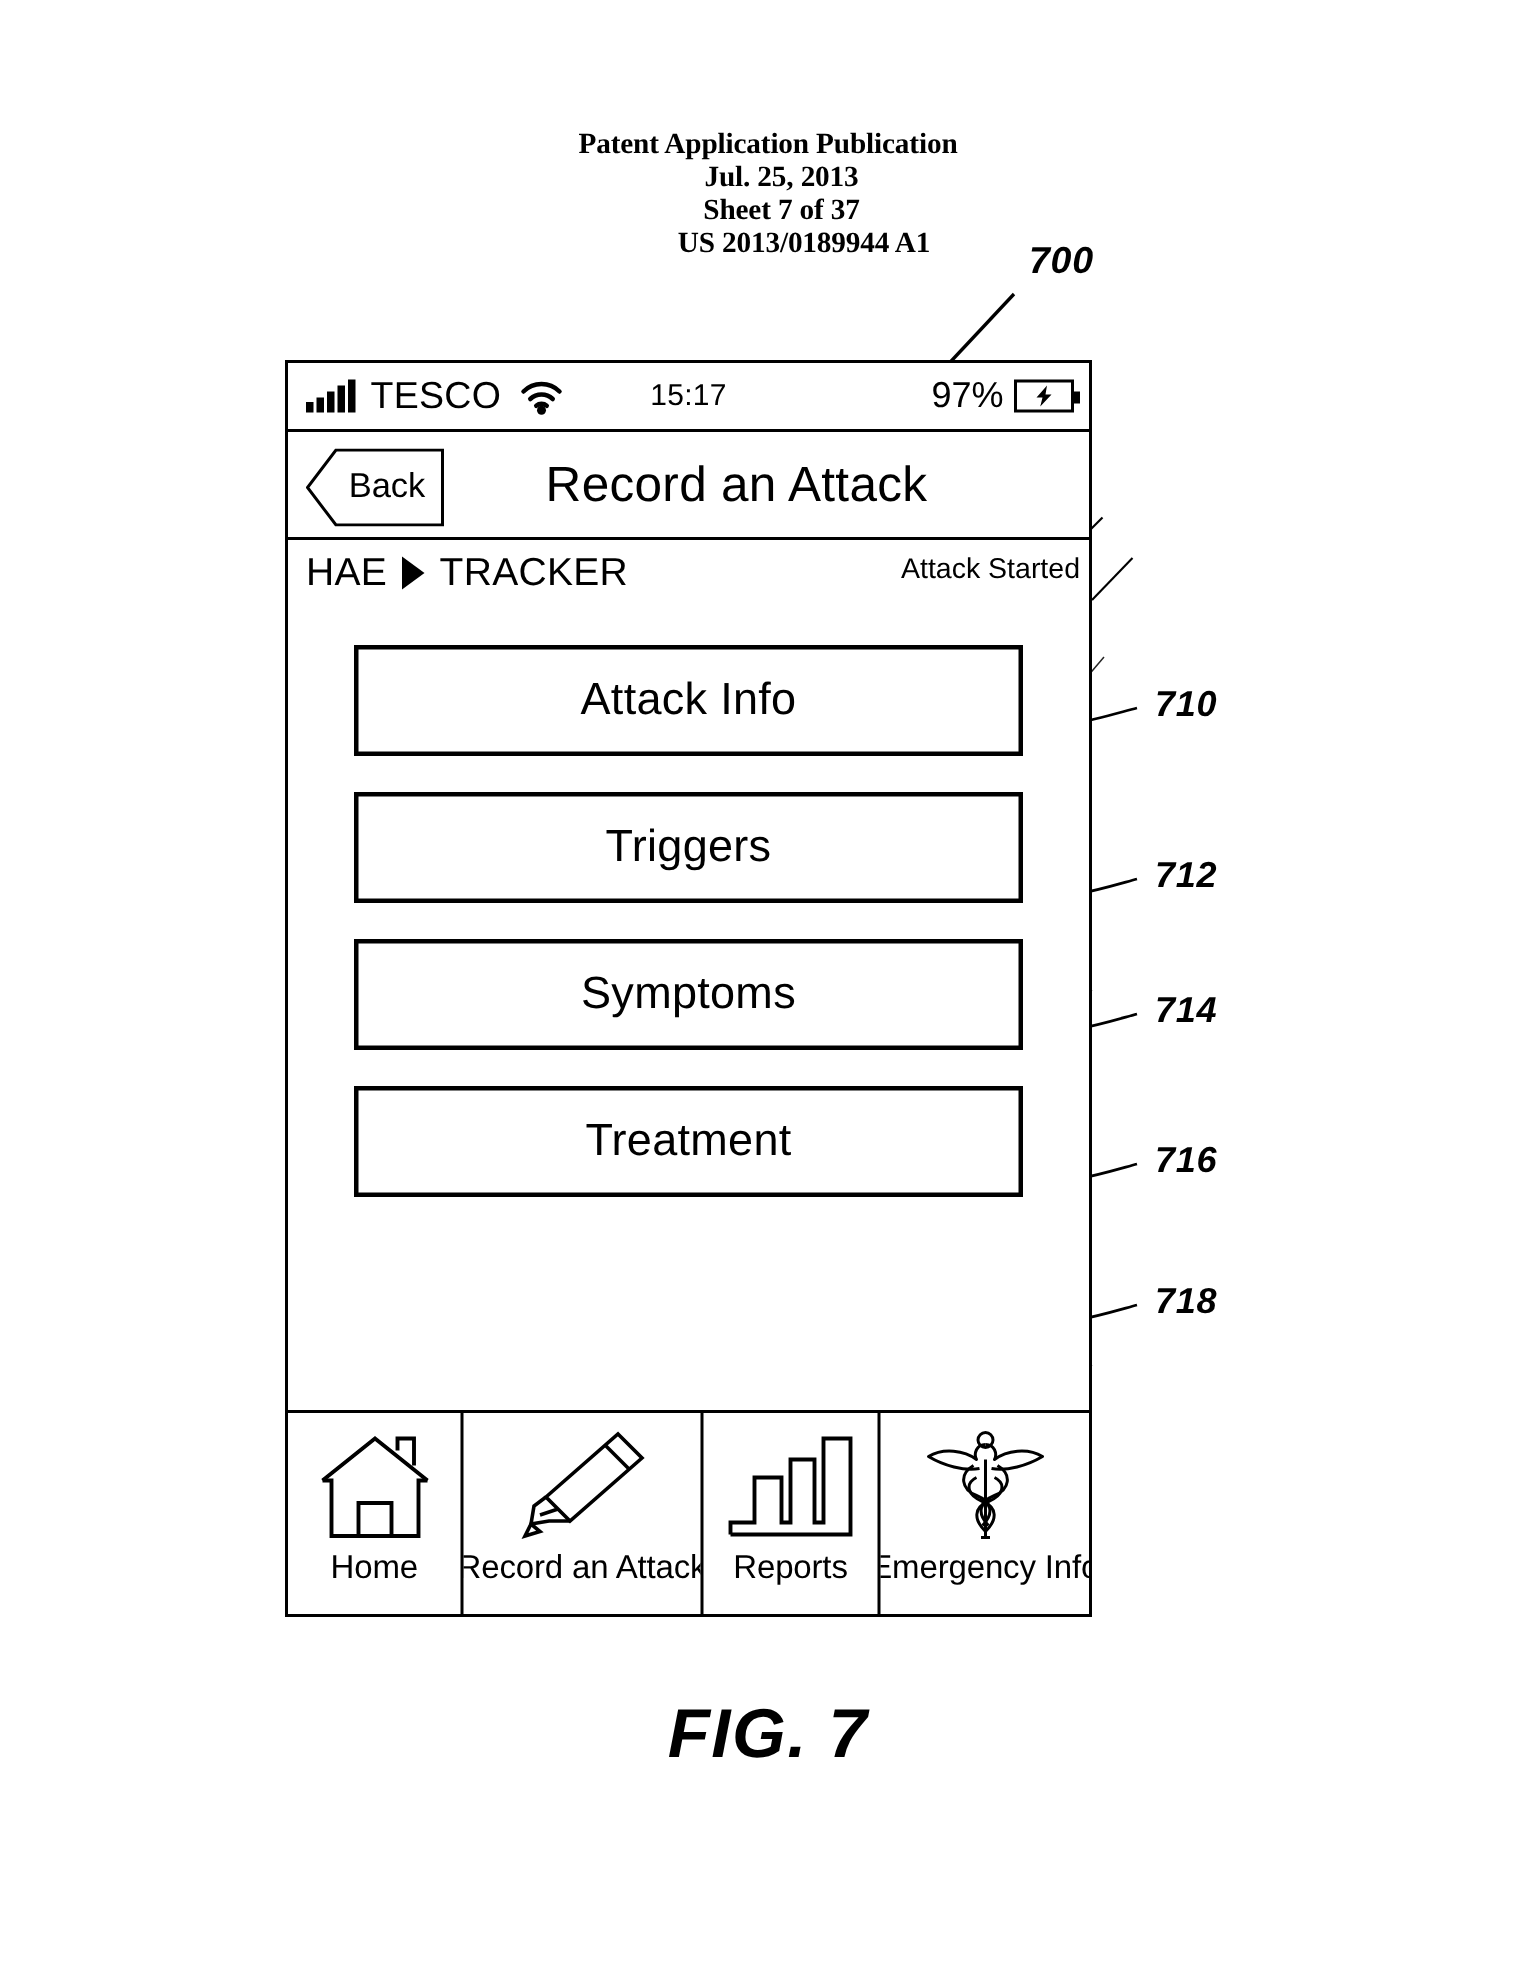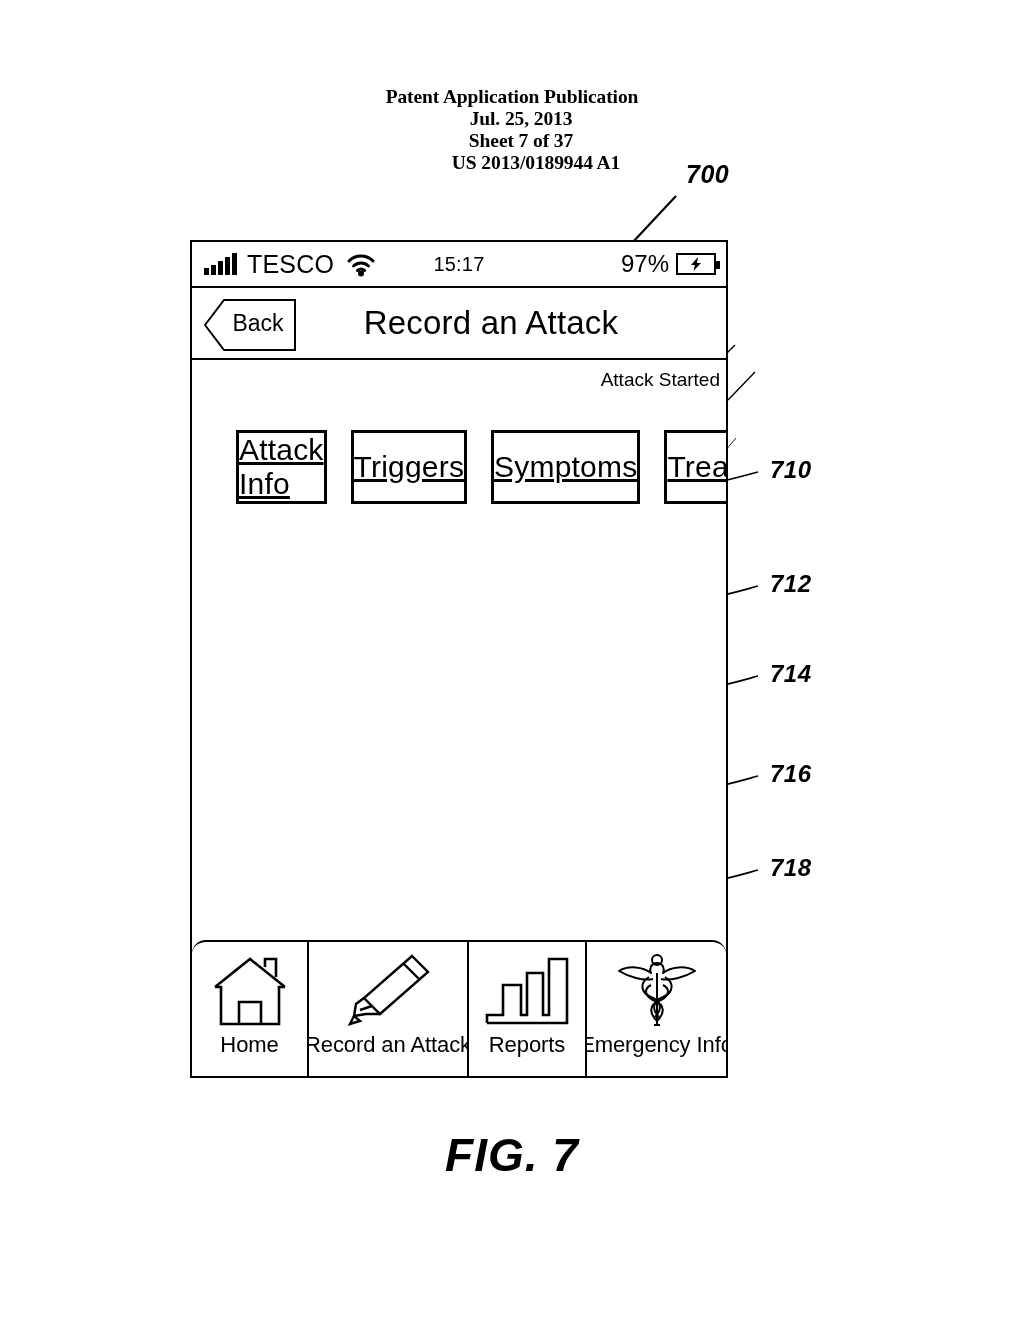--- a/index.html
+++ b/index.html
@@ -228,24 +228,23 @@
     white-space: nowrap;
   }
 
   
   #menu-list {
     position: relative;
     flex: 1;
     padding: 0 44px;
     box-sizing: border-box;
     display: flex;
-    flex-direction: row;
+    flex-direction: column;
     gap: 24px;
     padding-top: 6px;
-    text-decoration: underline;
   }
   .menu-button {
     height: 74px;
     border: 3px solid #000;
     box-sizing: border-box;
     background: #ffffff;
     display: flex;
     align-items: center;
     justify-content: center;
     font-size: 30px;
@@ -254,21 +253,20 @@
     z-index: 2;
   }
 
   
   #tab-bar {
     flex: none;
     height: 136px;
     border-top: 2.5px solid #000;
     display: flex;
     box-sizing: border-box;
-    border-radius: 14px;
   }
   .tab-item {
     position: relative;
     border-right: 2px solid #000;
     box-sizing: border-box;
     display: flex;
     flex-direction: column;
     align-items: center;
     justify-content: flex-start;
     padding-top: 6px;
@@ -400,20 +398,25 @@
     <div id="back-button">
       <svg class="back-shape" viewBox="0 0 92 52" preserveAspectRatio="none">
         <polygon points="20,1 91,1 91,51 20,51 1,26" fill="#fff" stroke="#000" stroke-width="2"></polygon>
       </svg>
       <span id="back-label">Back</span>
     </div>
     <div id="nav-title">Record an Attack</div>
   </div>
 
   <div id="breadcrumb-row">
+    <div id="breadcrumb">
+      <span>HAE</span>
+      <span class="crumb-arrow"></span>
+      <span>TRACKER</span>
+    </div>
     <div id="timestamp-group">
       <div id="attack-started-label">Attack Started</div>
     </div>
   </div>
 
   <div id="menu-list">
     <div class="menu-button">Attack Info</div>
     <div class="menu-button">Triggers</div>
     <div class="menu-button">Symptoms</div>
     <div class="menu-button">Treatment</div>

